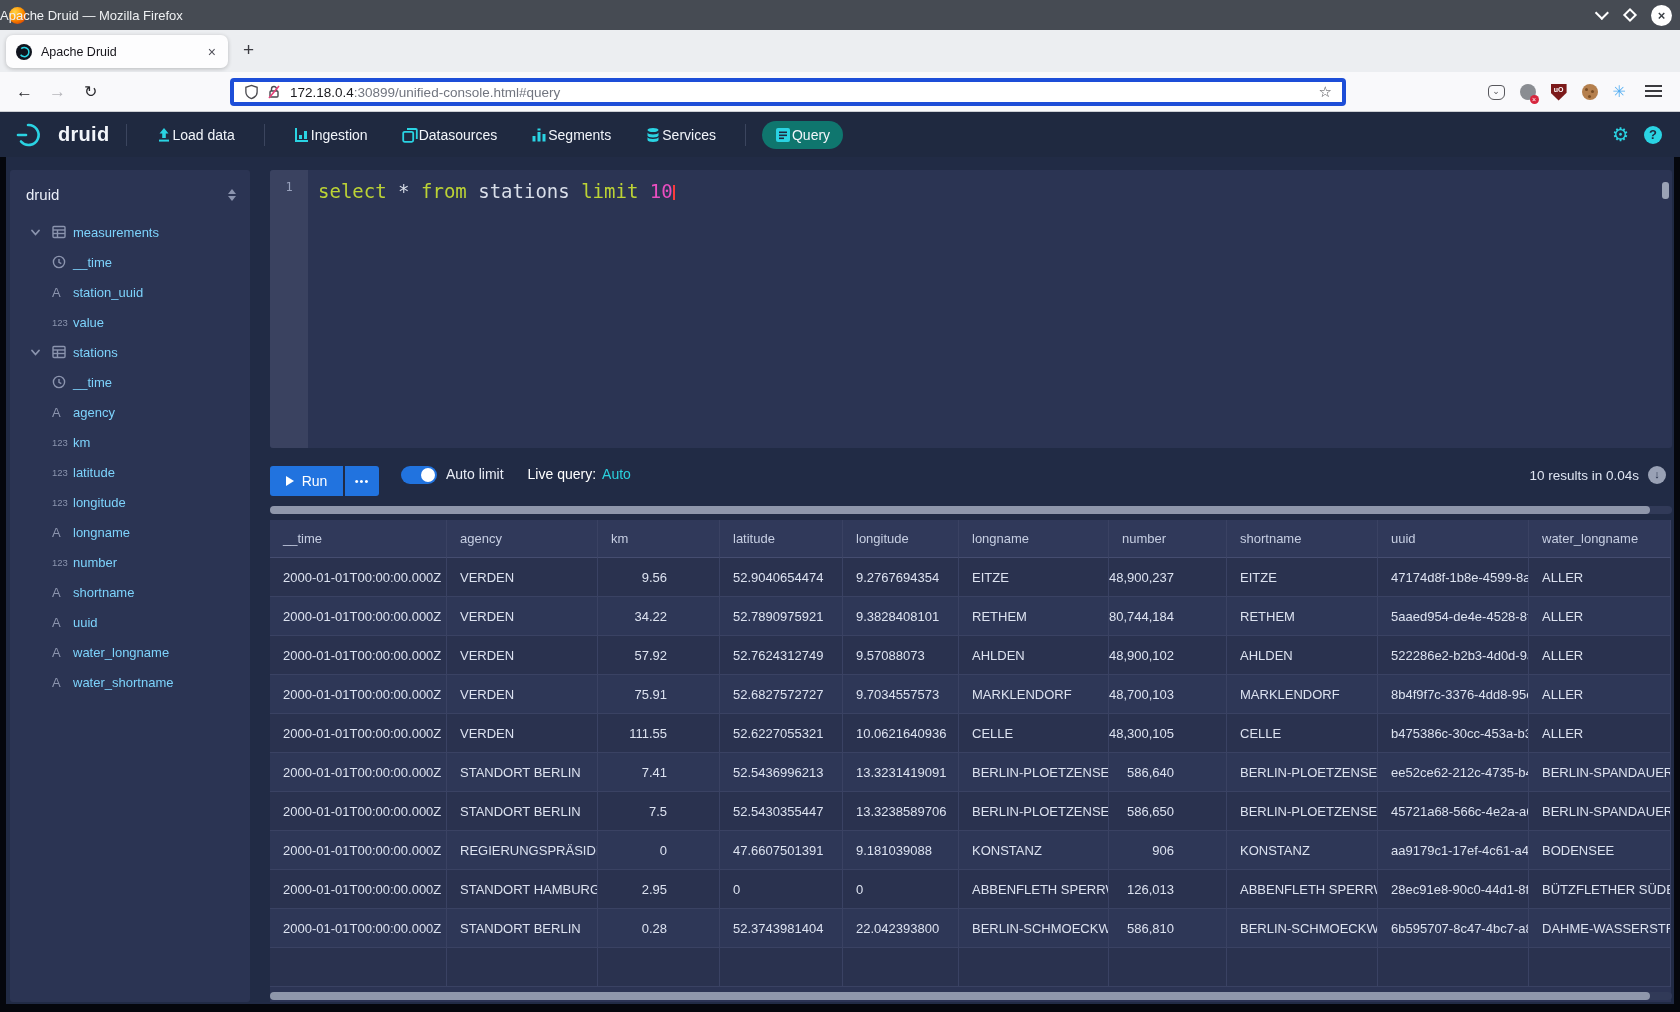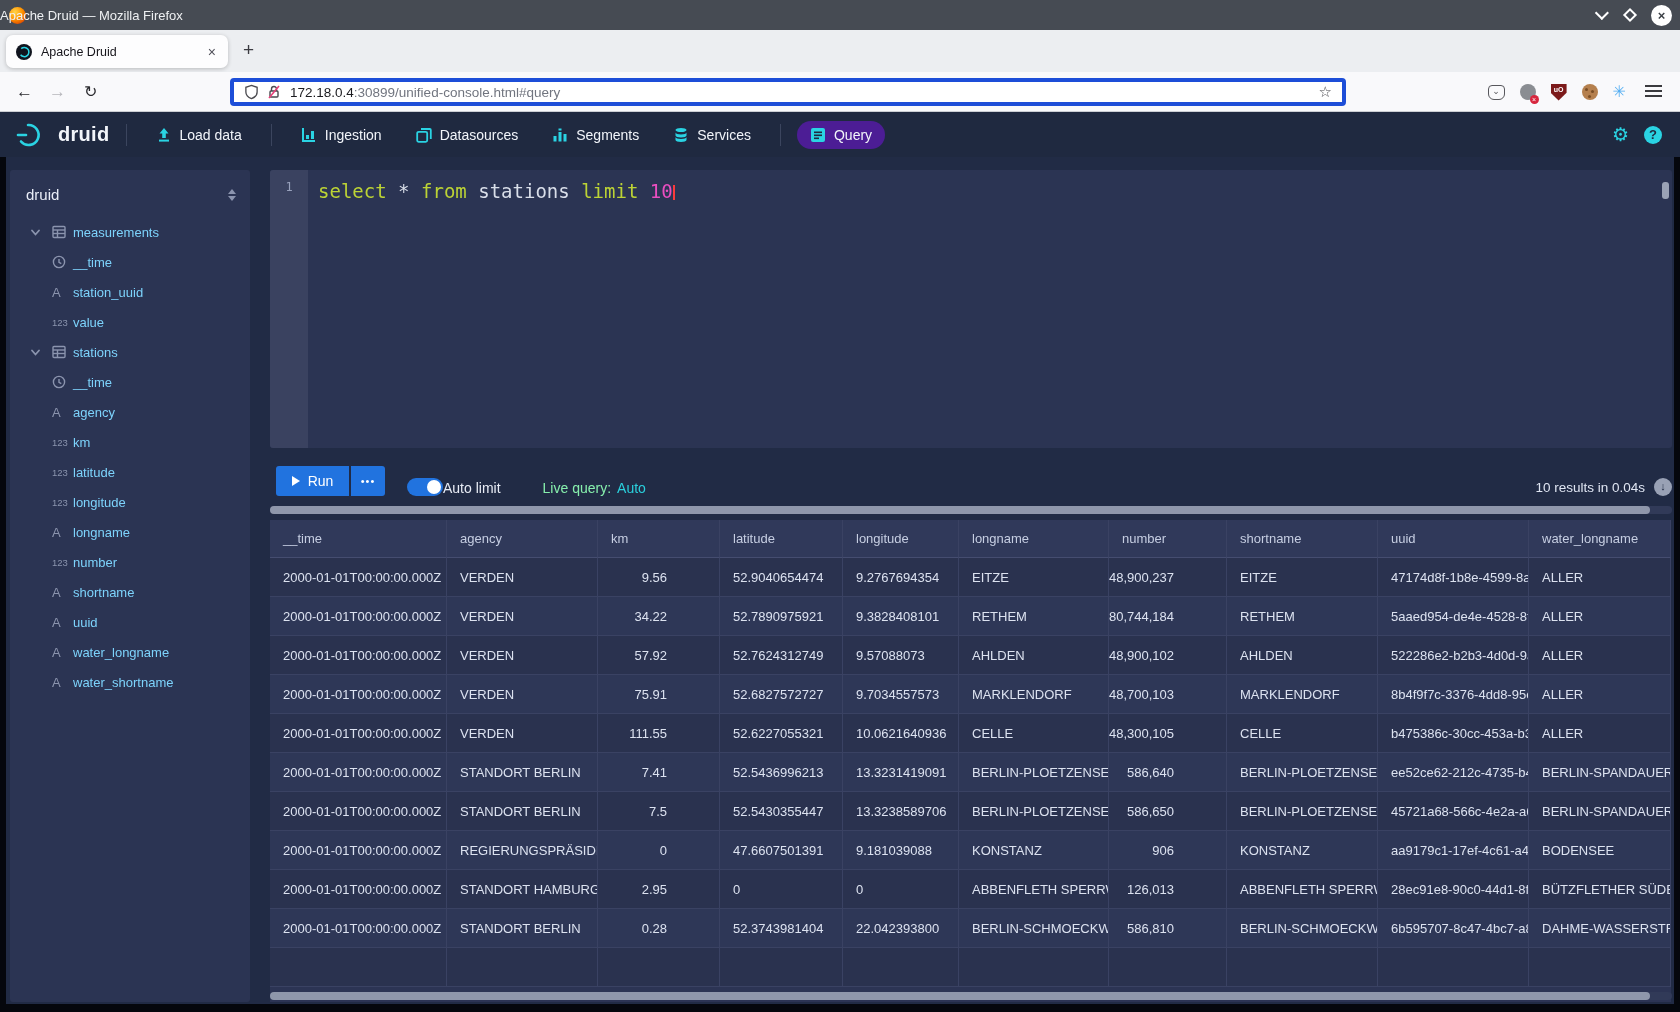--- a/index.html
+++ b/index.html
@@ -50,22 +50,22 @@
   .hamburger { position:absolute; right:18px; top:13px; width:17px; height:2px; background:#3a3a3e; }
   .hamburger::before,.hamburger::after { content:""; position:absolute; left:0; width:17px; height:2px; background:#3a3a3e; }
   .hamburger::before { top:5px; } .hamburger::after { top:10px; }
 
   
   #navbar { left:0; top:112px; width:1680px; height:45px; background:#1f2940; display:flex; align-items:center; color:#f2f5fa; }
   .brand { display:flex; align-items:center; margin-left:16px; }
   .brand-name { font-size:20px; font-weight:600; margin-left:8px; letter-spacing:.3px; }
   .nav-div { width:1px; height:22px; background:#3b455e; margin:0 16px; }
   .nav-items { display:flex; align-items:center; gap:8px; }
-  .nav-item { display:flex; align-items:center; gap:8px; padding:6px 13px; border-radius:16px; font-size:14px; color:#f2f5fa; }
-  .nav-item.active { background:#4c1d95; }
+  .nav-item { display:flex; align-items:center; gap:1px; padding:6px 13px; border-radius:16px; font-size:14px; color:#f2f5fa; }
+  .nav-item.active { background:#0f766e; }
   .nav-right { position:absolute; right:18px; top:0; height:45px; display:flex; align-items:center; gap:15px; }
   .gear { color:#2ad3e3; font-size:19px; }
   .help { width:18px; height:18px; border-radius:50%; background:#2ad3e3; color:#1f2940; font-size:13px; font-weight:bold; text-align:center; line-height:18px; }
 
   
   #content-bg { left:6px; top:157px; width:1668px; height:847px; background:#212b45; }
   #edge-l { left:0; top:157px; width:6px; height:855px; background:#05070d; }
   #edge-r { left:1674px; top:157px; width:6px; height:855px; background:#05070d; }
   #edge-b { left:0; top:1004px; width:1680px; height:8px; background:#05070d; }
 
@@ -89,30 +89,30 @@
   .gutter { position:absolute; left:0; top:0; width:38px; height:278px; background:#3a4260; color:#98a1bc;
     font-family:"DejaVu Sans Mono",monospace; font-size:12px; text-align:center; padding-top:10px; }
   .codeline { position:absolute; left:48px; top:10px; font-family:"DejaVu Sans Mono",monospace; font-size:19px; white-space:pre; }
   .tok-keyword { color:#bcd335; }
   .tok-plain { color:#d9dee9; }
   .tok-number { color:#ea4ec0; }
   .cursor { display:inline-block; width:2px; height:15px; background:#fb3b3b; vertical-align:-2px; }
   .ed-scroll { position:absolute; right:3px; top:12px; width:7px; height:17px; background:#9aa2b5; border-radius:3px; }
 
   
-  #runbar { left:276px; top:466px; width:1402px; height:30px; display:flex; align-items:flex-end; }
+  #runbar { left:270px; top:466px; width:1402px; height:30px; display:flex; align-items:flex-start; }
   .run-btn { height:30px; width:73px; background:#2173df; border-radius:3px 0 0 3px; color:#fff; font-size:14px;
     display:flex; align-items:center; justify-content:center; gap:8px; }
   .play { width:0; height:0; border-left:8px solid #fff; border-top:5px solid transparent; border-bottom:5px solid transparent; }
   .more-btn { height:30px; width:34px; background:#2173df; border-radius:0 3px 3px 0; margin-left:2px; color:#fff;
     display:flex; align-items:center; justify-content:center; font-size:11px; letter-spacing:1px; }
   .switch { width:36px; height:18px; background:#2173df; border-radius:10px; margin-left:22px; position:relative; }
   .switch .knob { position:absolute; right:2px; top:2px; width:14px; height:14px; border-radius:50%; background:#fff; }
-  .autolimit { margin-left:0; font-size:14px; color:#e8ecf5; }
-  .livequery { margin-left:42px; font-size:14px; color:#86efac; }
+  .autolimit { margin-left:9px; font-size:14px; color:#e8ecf5; }
+  .livequery { margin-left:24px; font-size:14px; color:#ffffff; }
   .lq-value { color:#2ad0dd; margin-left:6px; }
   .run-info { position:absolute; right:6px; display:flex; align-items:center; gap:9px; font-size:13.5px; color:#dfe5f2; }
   .dl-icon { width:18px; height:18px; border-radius:50%; background:#99a1b5; color:#212b45; font-size:11px; font-weight:bold;
     text-align:center; line-height:17px; }
 
   
   .hscroll { height:8px; border-radius:4px; background:#313a58; }
   .hscroll .thumb { height:8px; width:1380px; border-radius:4px; background:#8f97ab; }
   #topscroll { left:270px; top:506px; width:1402px; }
   #botscroll { left:270px; top:992px; width:1402px; }

